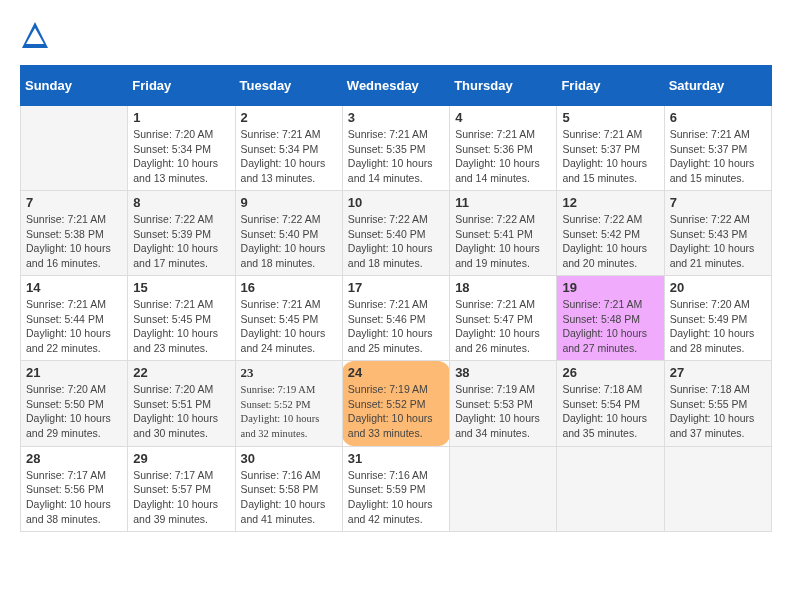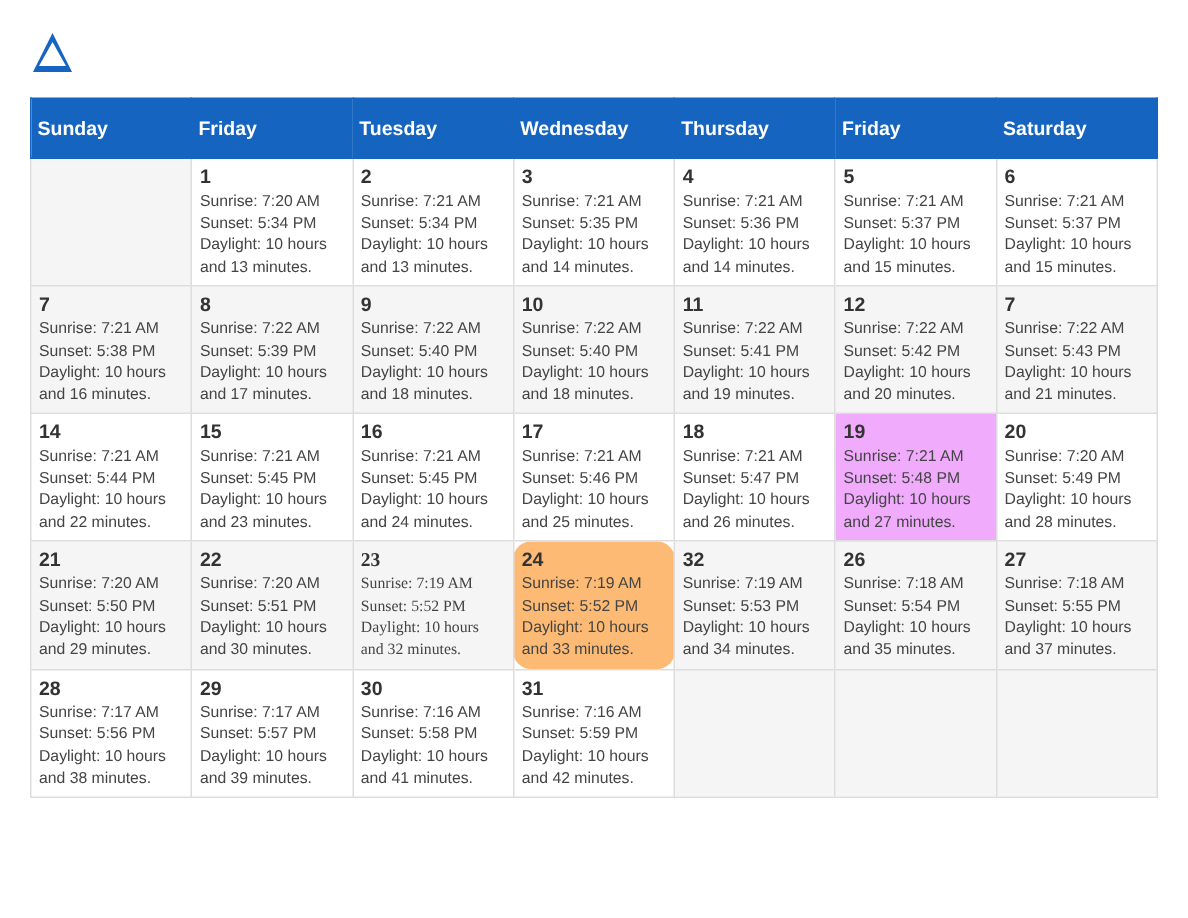--- a/index.html
+++ b/index.html
@@ -230,21 +230,21 @@
         </td>
         <td style="background: rgb(245, 245, 245); font-family: Liberation Serif, serif;">
           <span class="day-number">23</span>
           <div class="day-info">Sunrise: 7:19 AM<br>Sunset: 5:52 PM<br>Daylight: 10 hours<br>and 32 minutes.</div>
         </td>
         <td style="background: #fdba74; border-radius: 12px;">
           <span class="day-number">24</span>
           <div class="day-info">Sunrise: 7:19 AM<br>Sunset: 5:52 PM<br>Daylight: 10 hours<br>and 33 minutes.</div>
         </td>
         <td style="background: rgb(245, 245, 245);">
-          <span class="day-number">32</span>
+          <span class="day-number">38</span>
           <div class="day-info">Sunrise: 7:19 AM<br>Sunset: 5:53 PM<br>Daylight: 10 hours<br>and 34 minutes.</div>
         </td>
         <td style="background: rgb(245, 245, 245);">
           <span class="day-number">26</span>
           <div class="day-info">Sunrise: 7:18 AM<br>Sunset: 5:54 PM<br>Daylight: 10 hours<br>and 35 minutes.</div>
         </td>
         <td style="background: rgb(245, 245, 245);">
           <span class="day-number">27</span>
           <div class="day-info">Sunrise: 7:18 AM<br>Sunset: 5:55 PM<br>Daylight: 10 hours<br>and 37 minutes.</div>
         </td>

